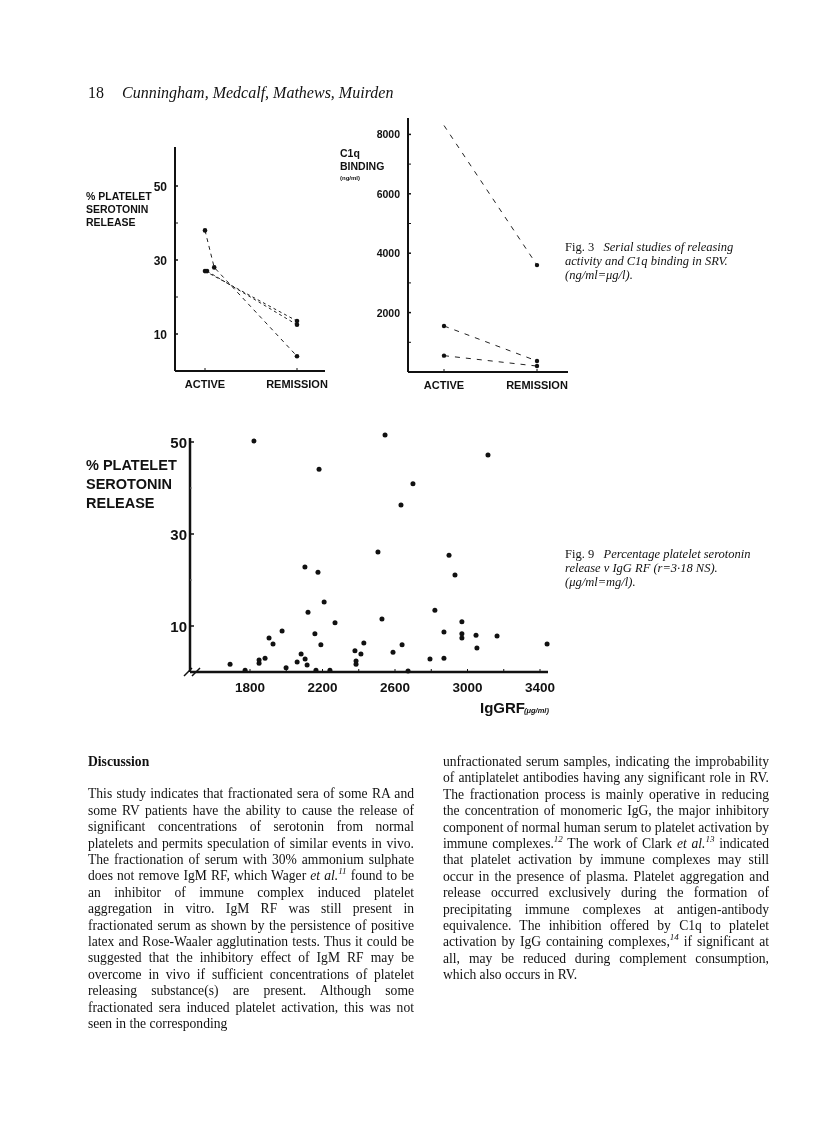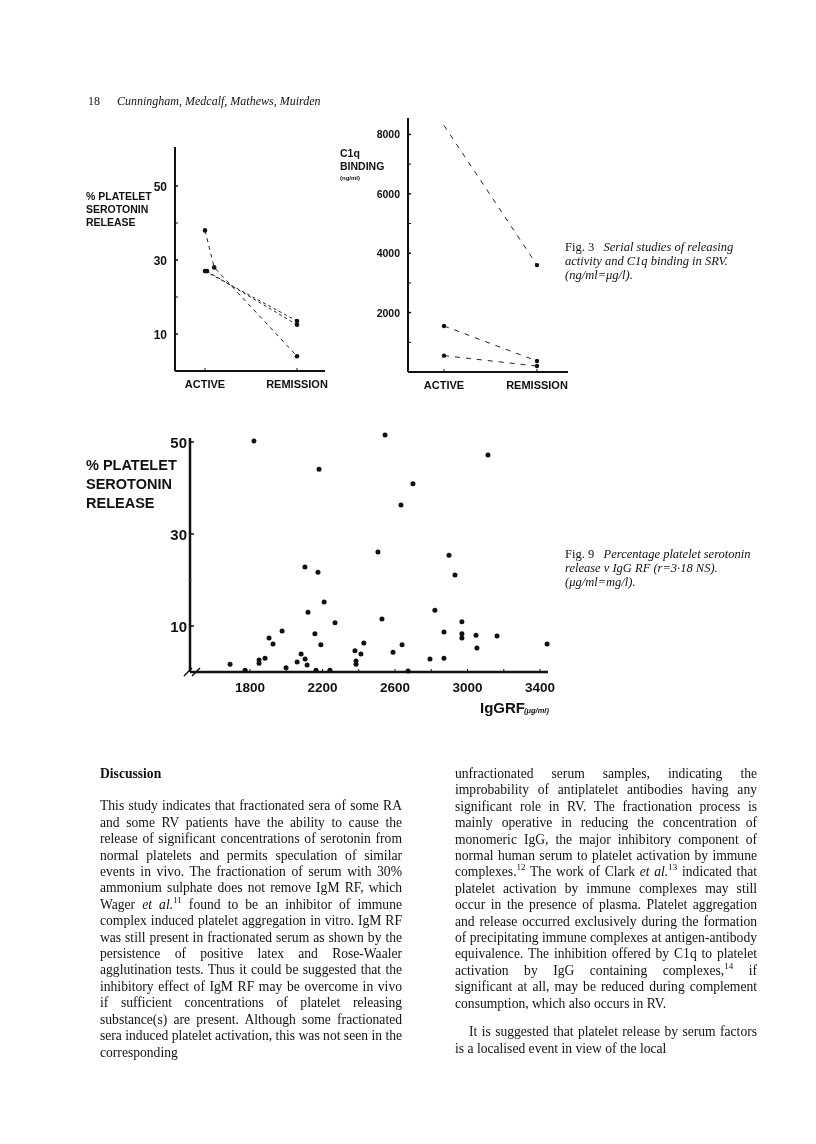--- a/index.html
+++ b/index.html
@@ -1,28 +1,28 @@
 <!DOCTYPE html>
 <html><head>
 <meta charset="utf-8">
 <style>
   html,body{margin:0;padding:0;background:#fff;}
   body{width:816px;height:1144px;position:relative;font-family:"Liberation Serif",serif;color:#111;overflow:hidden;}
   .abs{position:absolute;}
-  .running-head{left:88px;top:84px;font-size:12px;margin-top:10px;}
+  .running-head{left:88px;top:84px;font-size:16px;}
   .running-head .pg{margin-right:14px;}
   .running-head .auth{font-style:italic;}
   .caption{font-size:12.5px;line-height:14px;width:220px;}
   .caption i{font-style:italic;}
   svg text{font-family:"Liberation Sans",sans-serif;font-weight:bold;fill:#111;}
   .col{font-size:13.6px;line-height:16.4px;text-align:justify;width:326px;}
-  .col p{margin:12px;}
+  .col p{margin:0;}
   .heading{font-weight:bold;font-size:13.6px;}
   .indent{text-indent:14px;}
-  sup{font-size:9px;line-height:0;}
+  sup{font-size:9px;line-height:0;font-style:italic;}
 </style>
 </head>
 <body>
 
 <div class="abs running-head">
   <span class="pg">18</span>
   <span class="auth">Cunningham, Medcalf, Mathews, Muirden</span>
 </div>
 
 <svg class="abs" id="fig3" style="left:0;top:0" width="816" height="400">
@@ -180,14 +180,13 @@
   <div><i>(μg/ml=mg/l).</i></div>
 </div>
 
 <div class="abs col" style="left:88px;top:754px;">
   <p class="heading">Discussion</p>
   <p style="margin-top:16px"><span>This study indicates that fractionated sera of some RA and some RV patients have the ability to cause the release of significant concentrations of serotonin from normal platelets and permits speculation of similar events in vivo. The fractionation of serum with 30% ammonium sulphate does not remove IgM RF, which Wager </span><i>et al.</i><sup>11</sup><span> found to be an inhibitor of immune complex induced platelet aggregation in vitro. IgM RF was still present in fractionated serum as shown by the persistence of positive latex and Rose-Waaler agglutination tests. Thus it could be suggested that the inhibitory effect of IgM RF may be overcome in vivo if sufficient concentrations of platelet releasing substance(s) are present. Although some fractionated sera induced platelet activation, this was not seen in the corresponding</span></p>
 </div>
 
 <div class="abs col" style="left:443px;top:754px;">
   <p><span>unfractionated serum samples, indicating the improbability of antiplatelet antibodies having any significant role in RV. The fractionation process is mainly operative in reducing the concentration of monomeric IgG, the major inhibitory component of normal human serum to platelet activation by immune complexes.</span><sup>12</sup><span> The work of Clark </span><i>et al.</i><sup>13</sup><span> indicated that platelet activation by immune complexes may still occur in the presence of plasma. Platelet aggregation and release occurred exclusively during the formation of precipitating immune complexes at antigen-antibody equivalence. The inhibition offered by C1q to platelet activation by IgG containing complexes,</span><sup>14</sup><span> if significant at all, may be reduced during complement consumption, which also occurs in RV.</span></p>
-  <p class="indent">It is suggested that platelet release by serum factors is a localised event in view of the local</p>
 </div>
 
 </body></html>

